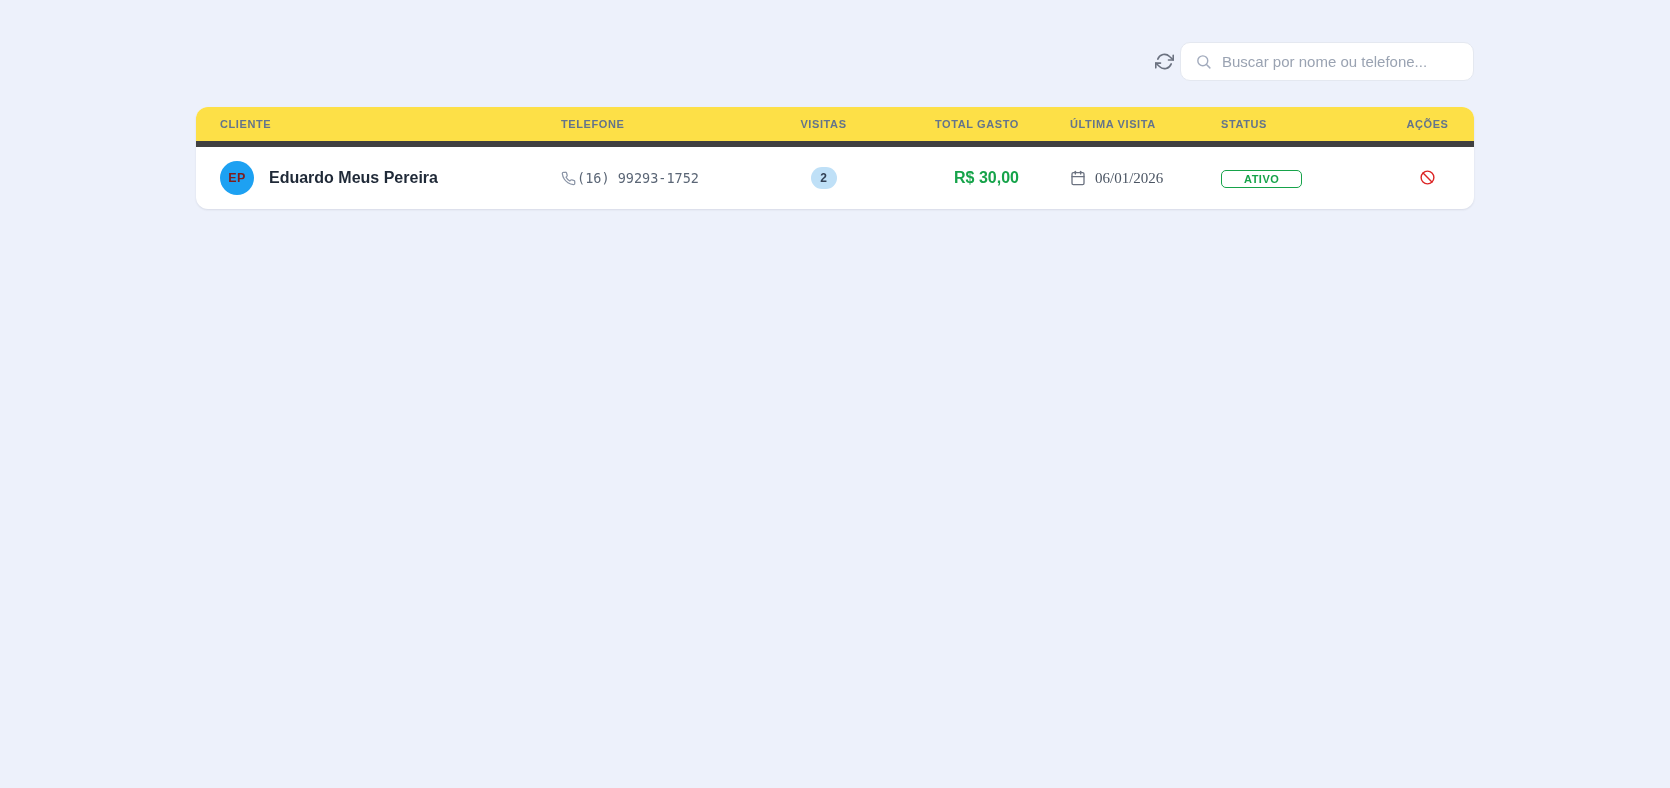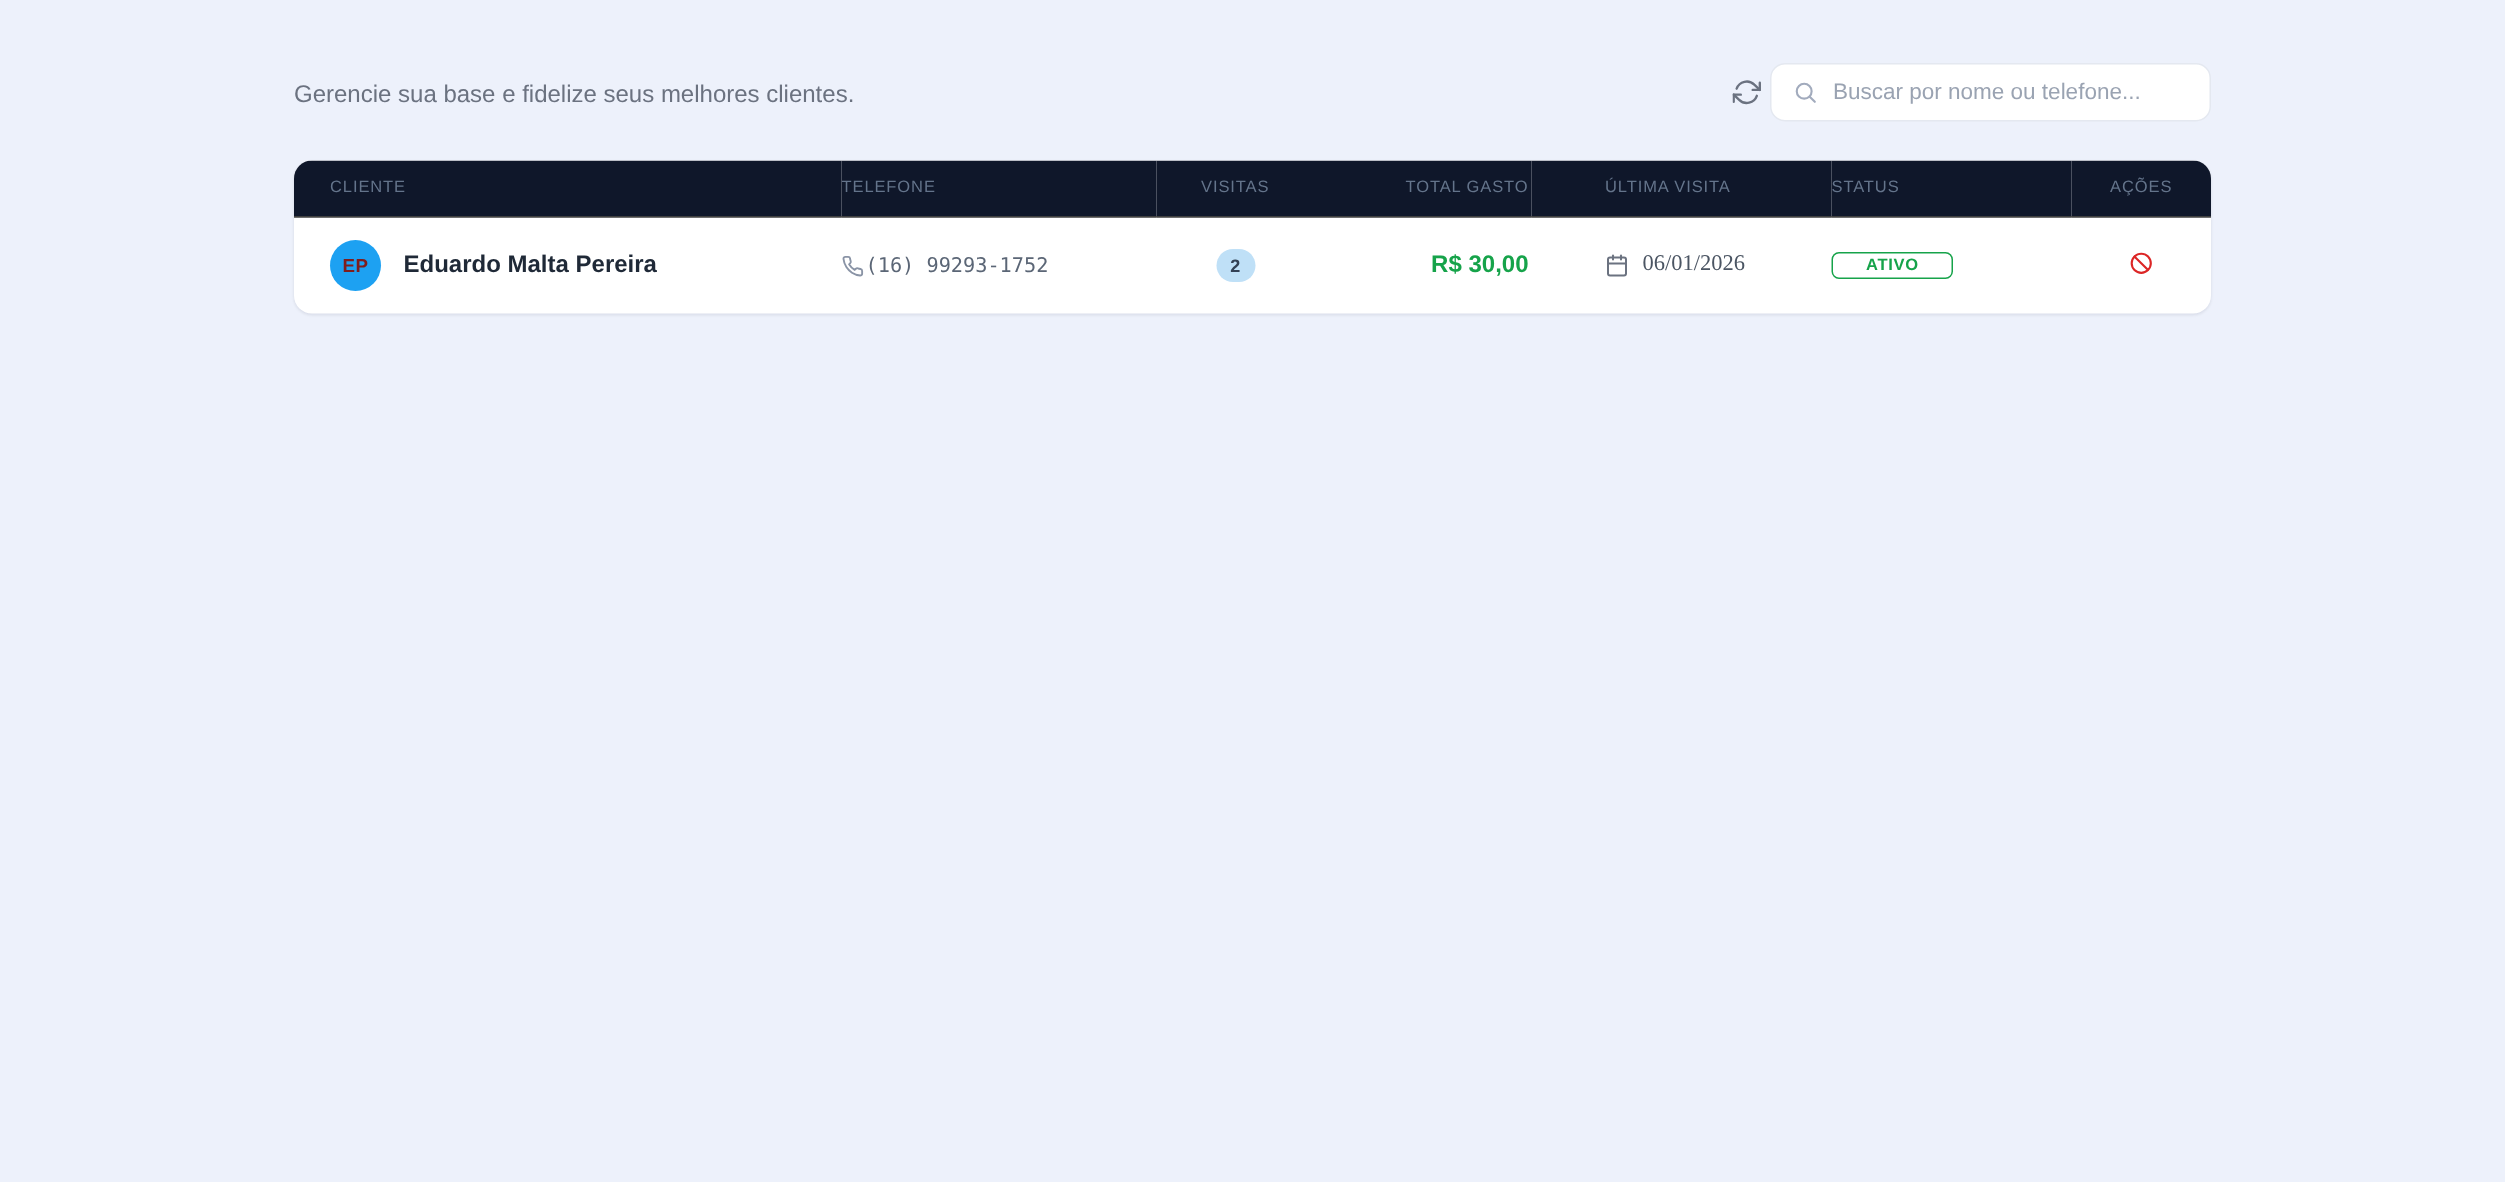--- a/index.html
+++ b/index.html
@@ -75,28 +75,28 @@
     border-radius: 12px;
     box-shadow: 0 1px 2px rgba(16, 24, 40, 0.06), 0 1px 3px rgba(16, 24, 40, 0.04);
     overflow: hidden;
   }
   table {
     width: 100%;
     border-collapse: collapse;
     table-layout: fixed;
   }
   thead th {
-    background: #0f172a;
+    background: #fde047;
     height: 37px;
     font-size: 11px;
-    font-weight: 400;
+    font-weight: 700;
     color: #64748b;
     letter-spacing: 0.6px;
     text-align: left;
-    border-bottom: 1px solid #404040;
+    border-bottom: 6px solid #404040;
     vertical-align: middle;
   }
   tbody td { height: 65px; vertical-align: middle; }
   .col-cliente   { padding-left: 24px; }
   .col-visitas   { text-align: center; }
   .col-total     { text-align: right; padding-right: 2px; }
   .col-ultima    { padding-left: 49px; }
   .col-status    { }
   .col-acoes     { text-align: center; }
   .client-cell { display: flex; align-items: center; gap: 15px; }
@@ -155,21 +155,20 @@
   }
   svg { display: block; }
 </style>
 </head>
 <body>
 
 <div class="content">
 
   <div class="page-header">
     <div>
-      <div class="page-subtitle">Gerencie sua base e fidelize seus melhores clientes.</div>
     </div>
     <div class="header-actions">
       <button class="refresh-btn">
         <span>
           <svg width="19" height="19" viewBox="0 0 24 24" fill="none" stroke="currentColor" stroke-width="2" stroke-linecap="round" stroke-linejoin="round">
             <polyline points="23 4 23 10 17 10"></polyline>
             <polyline points="1 20 1 14 7 14"></polyline>
             <path d="M3.51 9a9 9 0 0 1 14.85-3.36L23 10M1 14l4.64 4.36A9 9 0 0 0 20.49 15"></path>
           </svg>
         </span>
@@ -206,21 +205,21 @@
           <th class="col-ultima">ÚLTIMA VISITA</th>
           <th class="col-status">STATUS</th>
           <th class="col-acoes">AÇÕES</th>
         </tr>
       </thead>
       <tbody>
         <tr>
           <td class="col-cliente">
             <div class="client-cell">
               <div class="avatar">EP</div>
-              <span class="client-name">Eduardo Malta Pereira</span>
+              <span class="client-name">Eduardo Meus Pereira</span>
             </div>
           </td>
           <td>
             <div class="phone-cell">
               <span>
                 <svg width="15" height="15" viewBox="0 0 24 24" fill="none" stroke="currentColor" stroke-width="2" stroke-linecap="round" stroke-linejoin="round">
                   <path d="M22 16.92v3a2 2 0 0 1-2.18 2 19.79 19.79 0 0 1-8.63-3.07 19.5 19.5 0 0 1-6-6 19.79 19.79 0 0 1-3.07-8.67A2 2 0 0 1 4.11 2h3a2 2 0 0 1 2 1.72 12.84 12.84 0 0 0 .7 2.81 2 2 0 0 1-.45 2.11L8.09 9.91a16 16 0 0 0 6 6l1.27-1.27a2 2 0 0 1 2.11-.45 12.84 12.84 0 0 0 2.81.7A2 2 0 0 1 22 16.92z"></path>
                 </svg>
               </span>
               <span class="phone-number">(16) 99293-1752</span>

